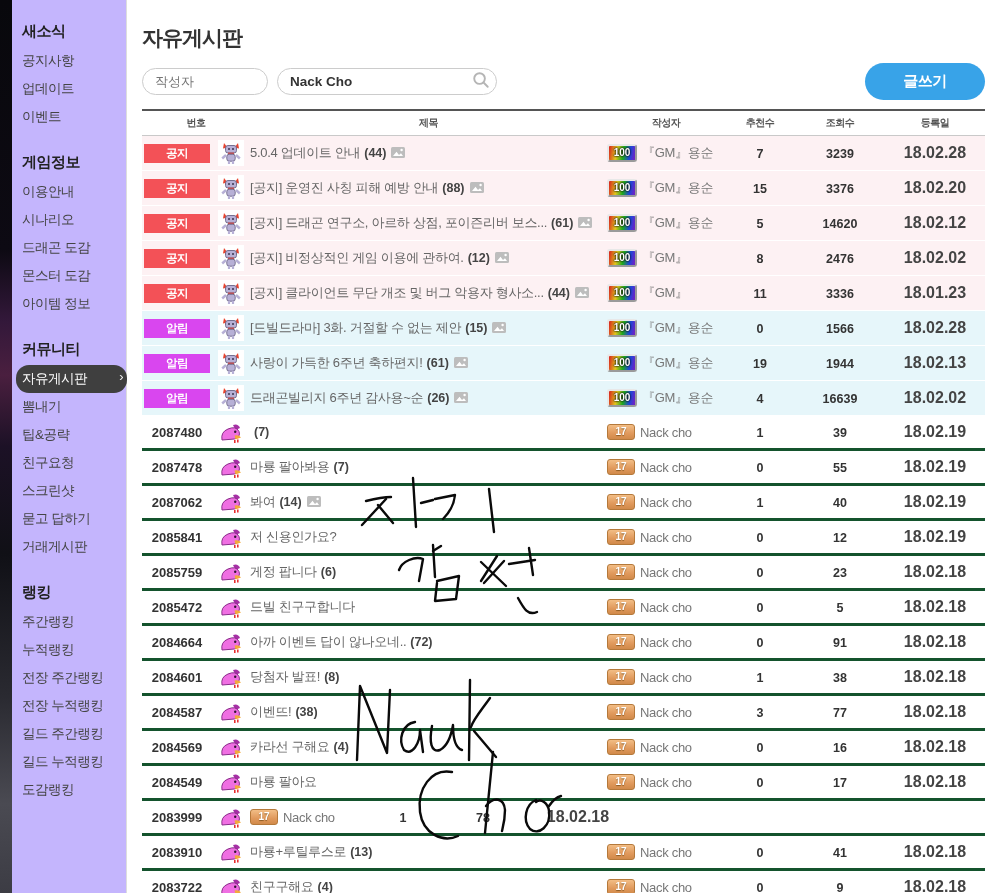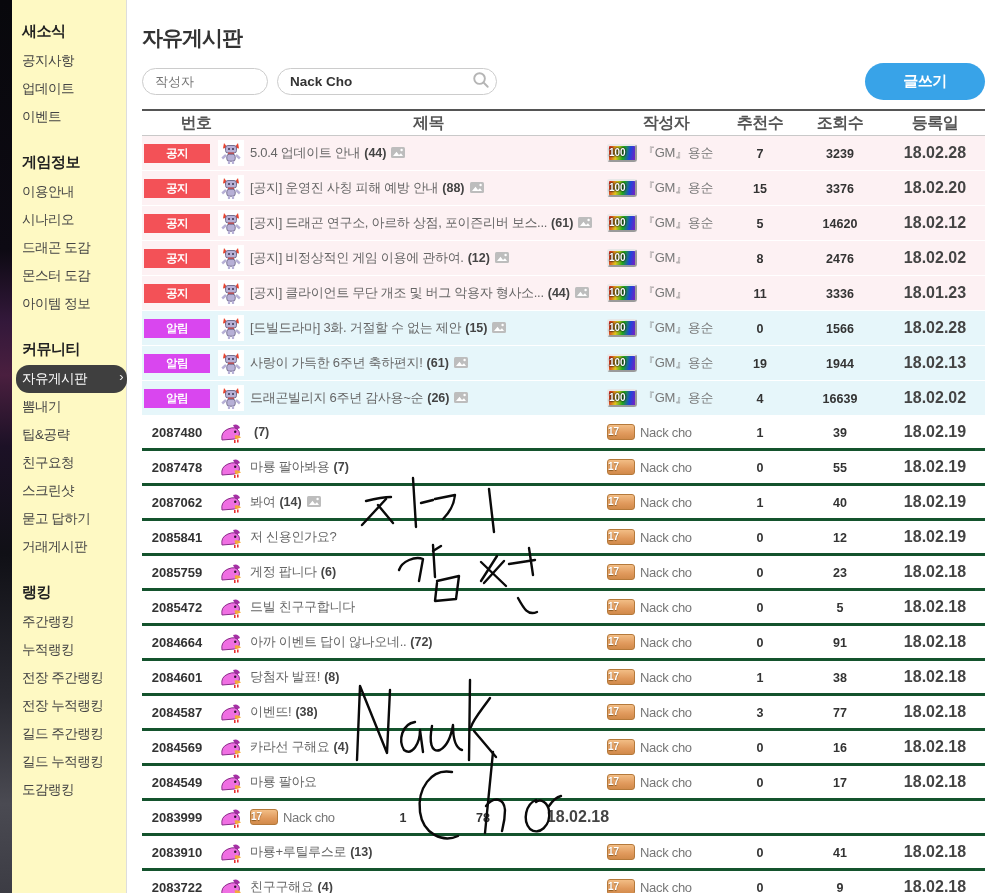--- a/index.html
+++ b/index.html
@@ -6,21 +6,21 @@
   html,body { background:#fff; }
   body { font-family:"Liberation Sans","DejaVu Sans",sans-serif; }
   #app { position:relative; width:1001px; height:893px; overflow:hidden; background:#fff; }
 
   
   .bg-edge { position:absolute; left:0; top:0; width:12px; height:893px;
     background:linear-gradient(180deg,#08080c 0%,#0d0a13 28%,#33183a 36%,#4a1f3f 42%,#1c1126 50%,#101016 62%,#2a2a31 78%,#4a4a52 90%,#3c3c44 100%); }
 
   
   .sidebar { position:absolute; left:12px; top:0; width:115px; height:893px;
-    background:#fef9c3; border-right:1px solid #ddd; padding:14px 0 0 8px; }
+    background:#c4b5fd; border-right:1px solid #ddd; padding:14px 0 0 8px; }
   .side-section { margin-bottom:14px; }
   .side-title { font-size:15px; font-weight:bold; color:#222; padding:8px 0 6px 2px; letter-spacing:-0.5px; }
   .side-item { font-size:13.5px; color:#444; padding:5px 0 5px 2px; letter-spacing:-0.5px; cursor:pointer; position:relative; }
   .side-item.active { background:#3f3f3f; color:#fff; border-radius:13px;
     margin-left:-4px; margin-right:-1px; padding:5px 0 5px 6px; }
   .side-item.active .chev { position:absolute; right:4px; top:4px; font-size:13px; color:#eee; }
 
   
   .main { position:absolute; left:128px; top:0; width:873px; height:893px; padding:24px 16px 0 14px; }
   .page-title { font-size:21px; font-weight:bold; color:#333; letter-spacing:-1px; margin-bottom:14px; }
@@ -31,21 +31,21 @@
   .author-filter { width:126px; padding:0 12px; font-size:13px; color:#999; margin-right:9px; }
   .search-box { width:220px; display:flex; align-items:center; padding:0 8px 0 12px; }
   .search-box input { border:none; outline:none; flex:1; font-size:13.5px; font-weight:bold; color:#333; font-family:inherit; background:transparent; }
   .search-btn { background:none; border:none; cursor:pointer; display:flex; align-items:center; padding:0; }
   .write-btn { margin-left:auto; width:120px; height:37px; border:none; border-radius:19px;
     background:#38a3e8; color:#fff; font-size:15px; font-weight:bold; letter-spacing:-0.5px; cursor:pointer; font-family:inherit; }
 
   
   .board { width:100%; }
   .thead { display:flex; align-items:center; height:27px; border-top:2px solid #555; border-bottom:1px solid #c9c9c9; }
-  .thead .hc { font-size:16px; font-weight:bold; color:#555; text-align:center; letter-spacing:-0.5px; }
+  .thead .hc { font-size:10px; font-weight:bold; color:#555; text-align:center; letter-spacing:-0.5px; }
   .c1h { width:108px; } .cth { flex:1; } .cah { width:118px; } .clh { width:70px; } .cvh { width:90px; } .cdh { width:100px; }
 
   .trow { display:flex; align-items:center; height:35px; border-bottom:3px solid #14532d; background:#fff; }
   .trow.notice { background:#fdf1f3; border-bottom:1px solid #fff; }
   .trow.alert  { background:#e6f6fa; border-bottom:1px solid #fff; }
   .c1 { width:70px; display:flex; justify-content:center; }
   .c2 { width:38px; display:flex; justify-content:center; }
   .ct { flex:1; display:flex; align-items:center; overflow:hidden; white-space:nowrap; }
   .ca { width:118px; display:flex; align-items:center; }
   .cl { width:70px; text-align:center; } .cv { width:90px; text-align:center; } .cd { width:100px; text-align:center; }
@@ -53,21 +53,21 @@
   .badge { display:inline-block; min-width:36px; padding:2px 22px; border-radius:0;
     font-size:11.5px; font-weight:bold; color:#fff; text-align:center; letter-spacing:-0.5px; }
   .badge.notice { background:#f35157; }
   .badge.alert  { background:#d946ef; }
   .post-number { font-size:13px; font-weight:bold; color:#333; }
 
   .title-link { font-size:13px; color:#666; letter-spacing:-0.3px; cursor:pointer; }
   .comment-count { font-size:12.5px; font-weight:bold; color:#444; margin-left:4px; }
   .img-icon { margin-left:5px; flex:0 0 auto; }
 
-  .lv-badge { display:inline-block; width:28px; height:16px; line-height:14px; text-align:left;
+  .lv-badge { display:inline-block; width:28px; height:16px; line-height:14px; text-align:center;
     font-size:10px; font-weight:bold; color:#fff; border-radius:3px; margin-right:5px; flex:0 0 auto; }
   .lv-badge.lv100 { background:linear-gradient(100deg,#d81f1f 0%,#e0c51e 30%,#1ea81e 55%,#1e46d8 78%,#7a1ec2 100%);
     border:2px solid; border-color:#e8e8e8 #9a9a9a #9a9a9a #e8e8e8; width:30px; height:18px;
     text-shadow:0 0 2px #000, 0 0 2px #000; }
   .lv-badge.lv17 { background:linear-gradient(180deg,#f2bd85 0%,#e0995c 60%,#d18a4a 100%);
     border:1px solid #b5793a; text-shadow:0 1px 1px #8a5a22; }
   .author-name { font-size:13px; color:#777; letter-spacing:-0.3px; cursor:pointer; white-space:nowrap; }
 
   .stat { font-size:12.5px; font-weight:bold; color:#333; }
   .date { font-size:16px; font-weight:bold; color:#444; }

